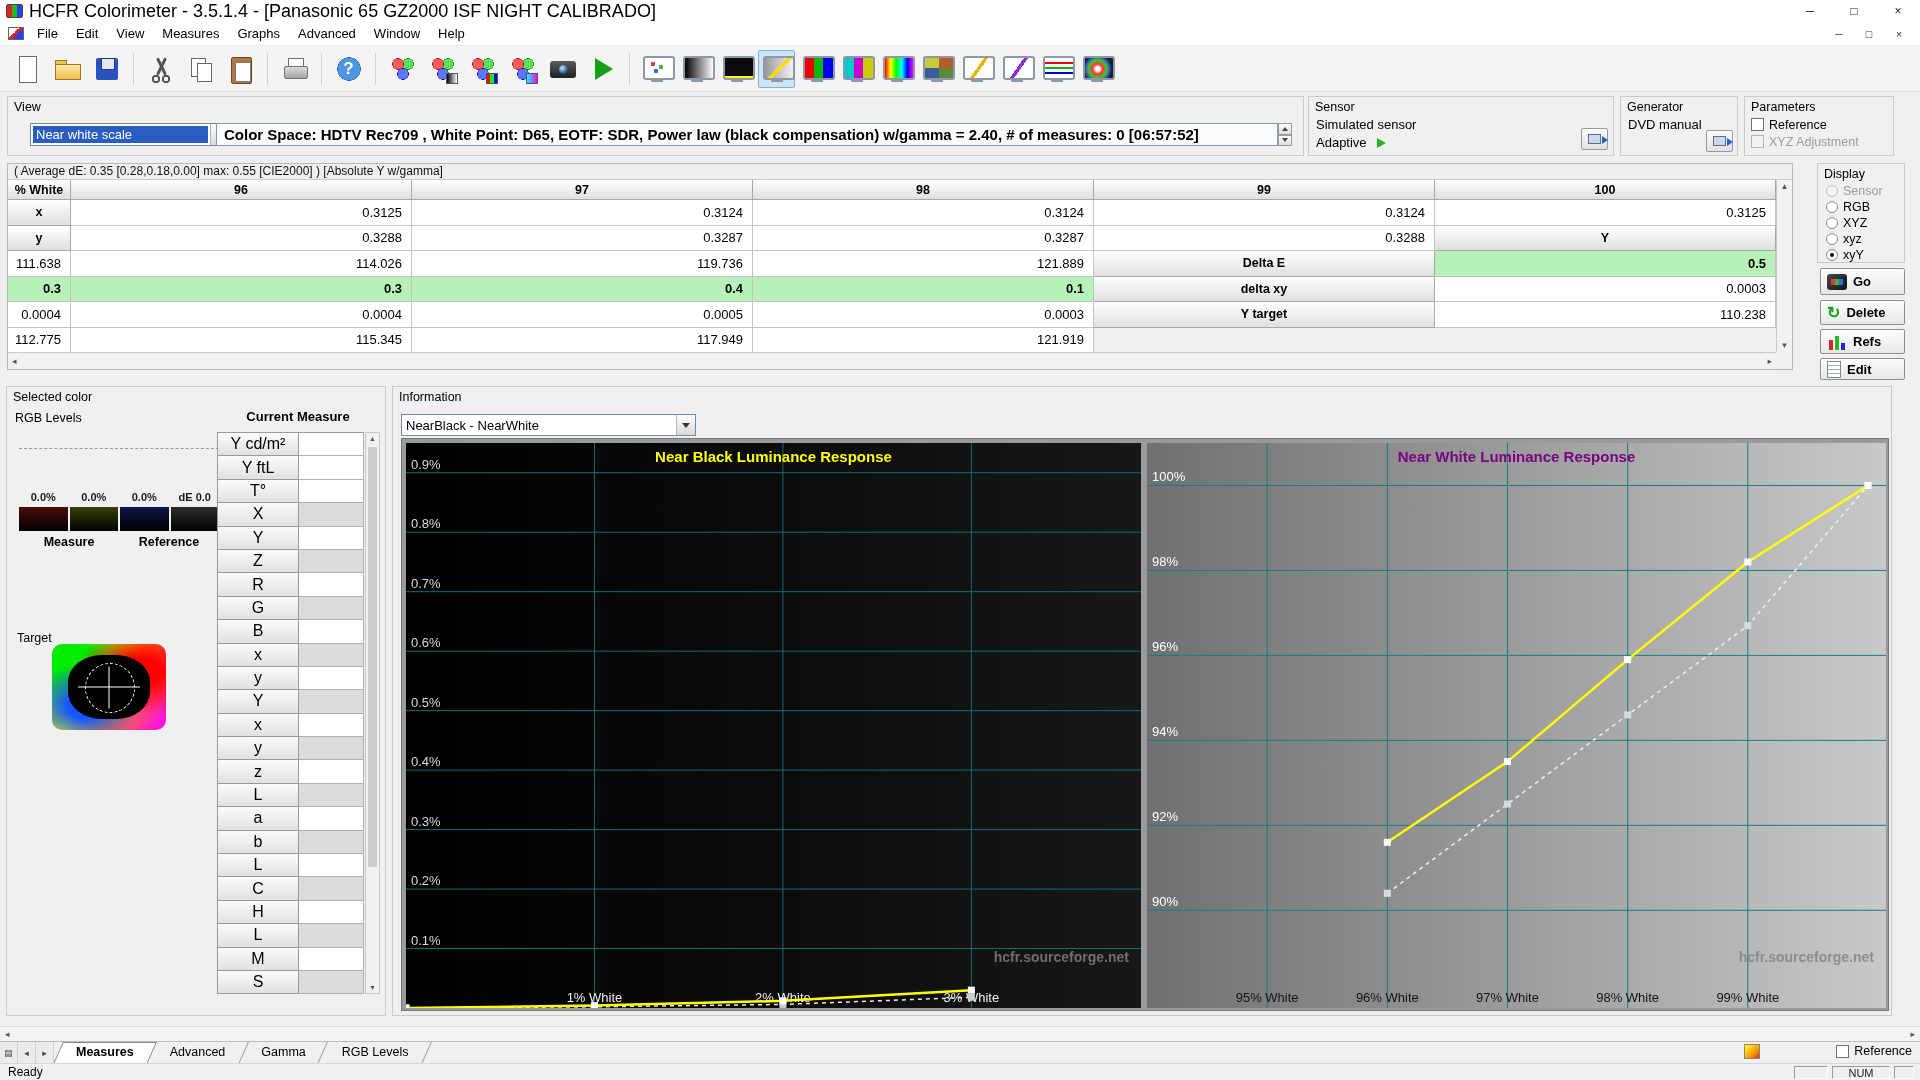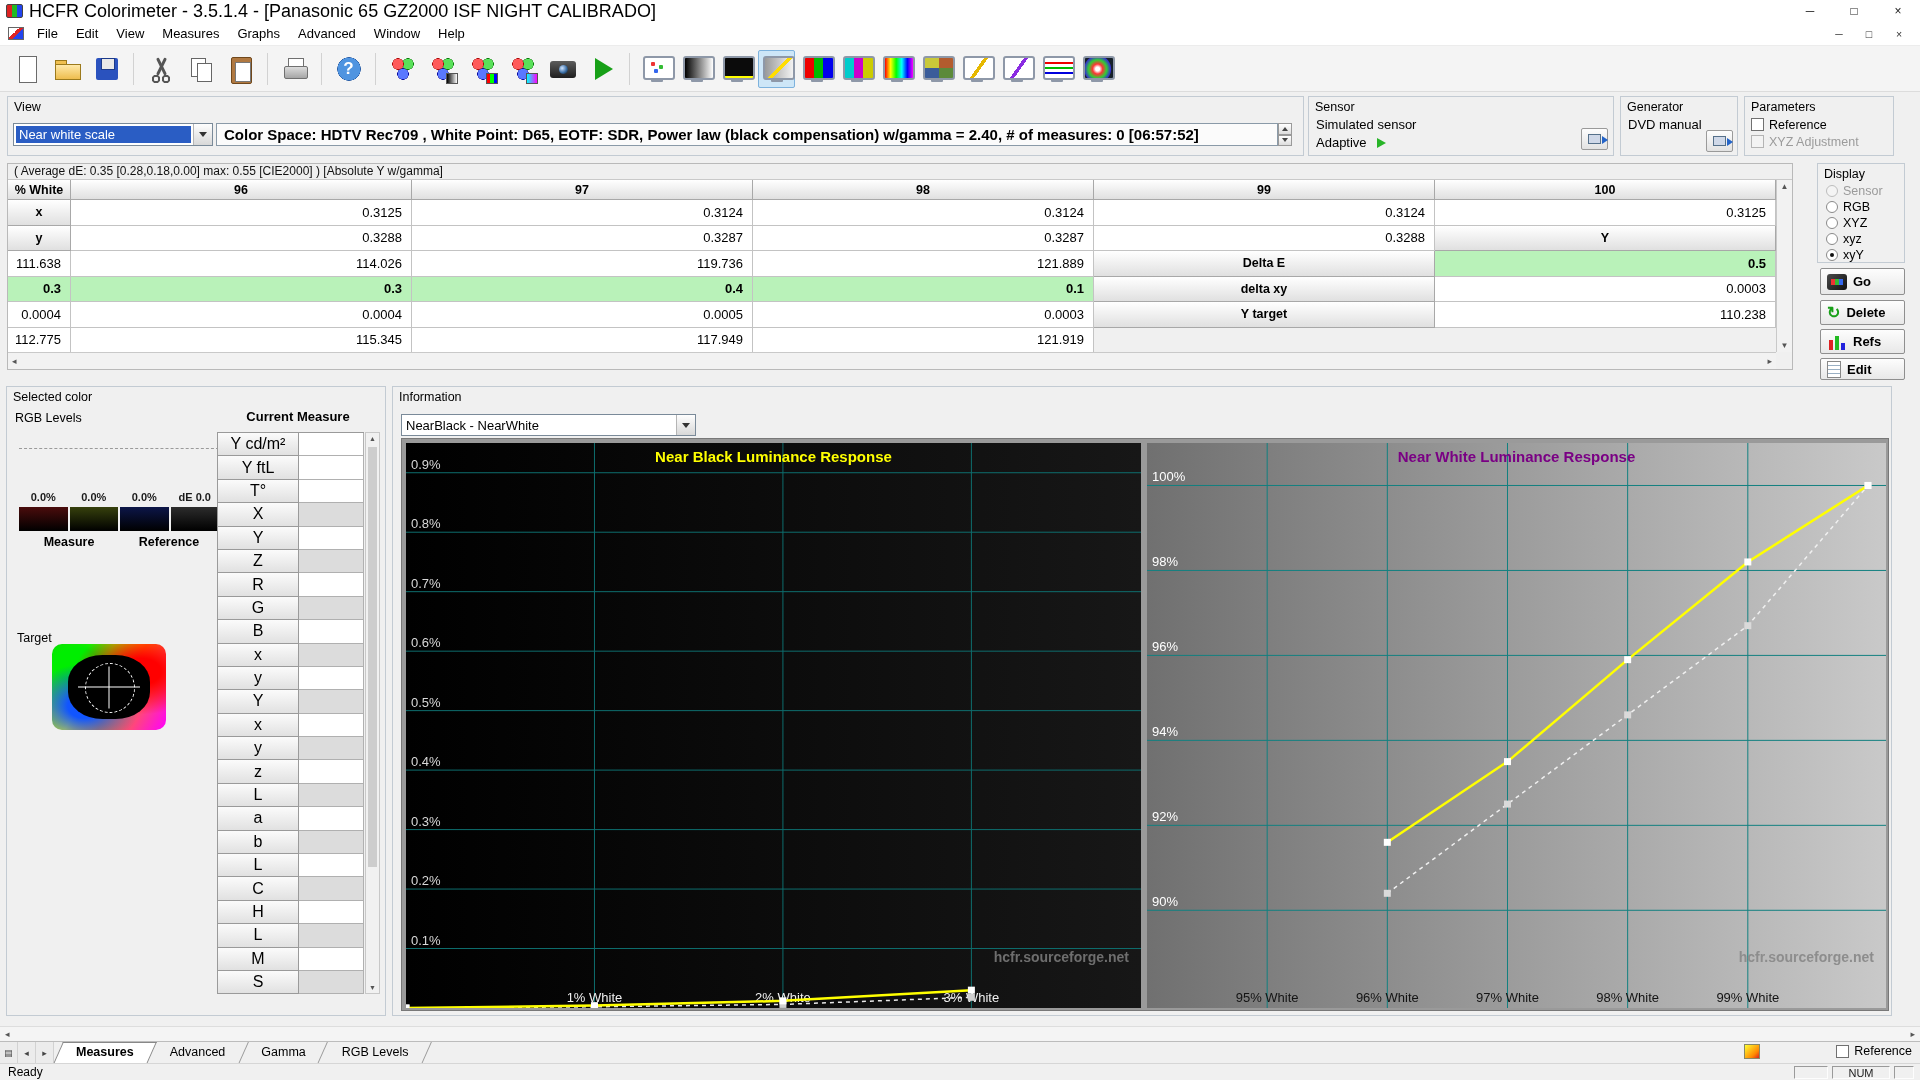--- a/index.html
+++ b/index.html
@@ -71,21 +71,21 @@
 
 .gbox{position:absolute;border:1px solid #c3cbd3;background:#f0f0f0}
 .gtitle{position:absolute;left:6px;top:3px;font-size:12.5px;color:#000}
 
 
 #view-panel{left:7px;top:96px;width:1297px;height:60px}
 #sensor-panel{left:1308px;top:96px;width:306px;height:60px}
 #generator-panel{left:1620px;top:96px;width:118px;height:60px}
 #parameters-panel{left:1744px;top:96px;width:150px;height:60px}
 .combo{position:absolute;background:#fff;border:1px solid #7a8a99;display:flex}
-#scale-combo{left:5px;top:26px;width:200px;height:23px}
+#scale-combo{left:22px;top:26px;width:200px;height:23px}
 .combo .sel{flex:1;display:flex;align-items:center;padding:0 4px;font-size:13px;overflow:hidden;white-space:nowrap}
 .combo.hl .sel{background:#2a5dc4;color:#fff;margin:2px;padding:0 3px}
 .combo .drop{width:19px;border-left:1px solid #b5b5b5;background:linear-gradient(#fefefe,#d8d8d8);display:flex;align-items:center;justify-content:center;flex:none}
 .combo .drop::after{content:"";border-top:5px solid #333;border-left:4px solid transparent;border-right:4px solid transparent}
 #view-info{position:absolute;left:208px;top:26px;width:1062px;height:23px;background:#fbfbfb;border:1px solid #8a9aa8;display:flex;align-items:center;padding:0 7px;font-size:15px;font-weight:600;white-space:nowrap;overflow:hidden}
 #view-spin{position:absolute;left:1270px;top:26px;width:14px;height:23px;display:flex;flex-direction:column}
 #view-spin span{position:relative;flex:1;border:1px solid #9a9a9a;background:linear-gradient(#fff,#ddd)}
 #view-spin span::after{content:"";position:absolute;left:50%;top:50%;transform:translate(-50%,-50%)}
 #view-spin .up::after{border-bottom:4px solid #444;border-left:3.5px solid transparent;border-right:3.5px solid transparent}
 #view-spin .dn::after{border-top:4px solid #444;border-left:3.5px solid transparent;border-right:3.5px solid transparent}

